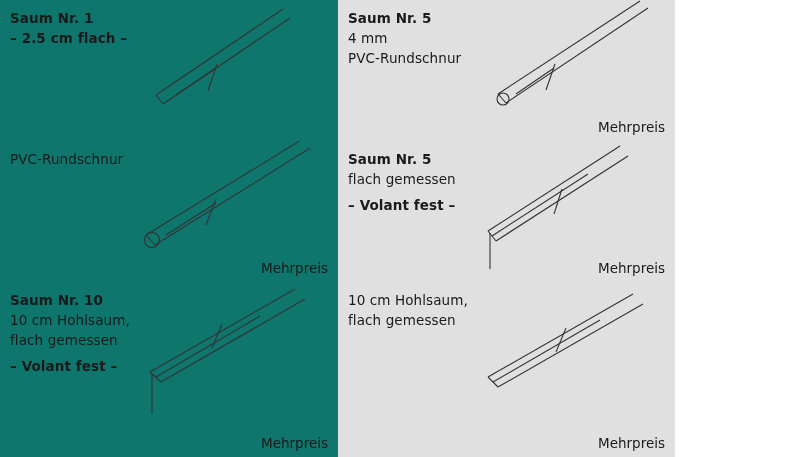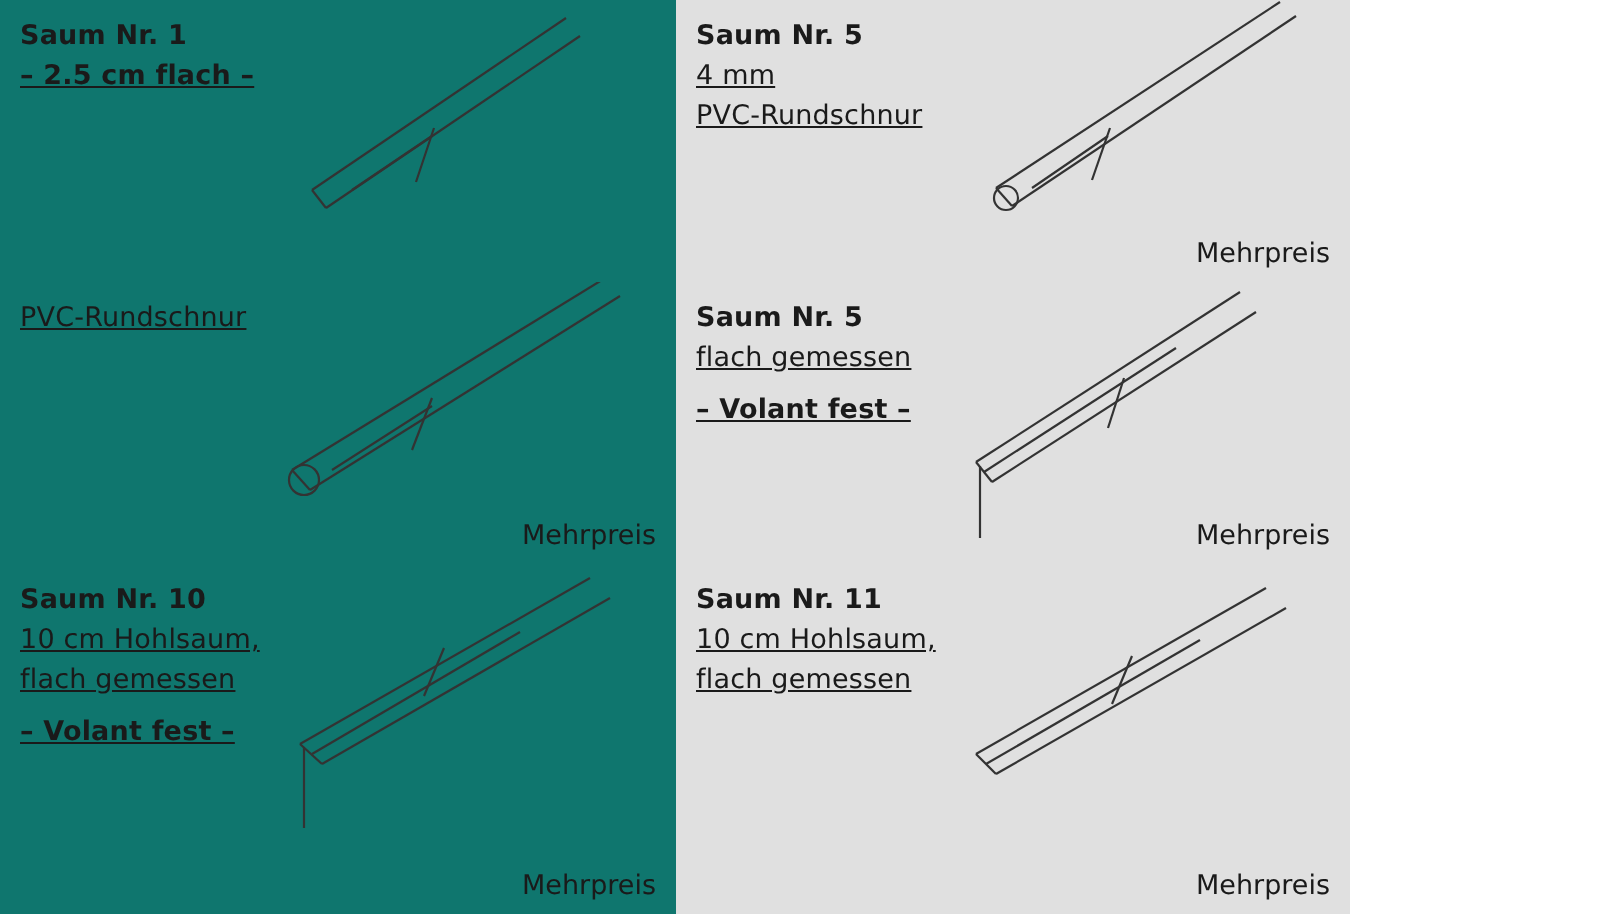--- a/index.html
+++ b/index.html
@@ -11,21 +11,21 @@
   }
   #outside{
     position:absolute;left:675px;top:0;width:125px;height:457px;background:#ffffff;
   }
   .cell{position:absolute;overflow:hidden;}
   .cell.shade{background:#e0e0e0;}
   .title{
     font-weight:bold;font-size:13.5px;color:#1a1a1a;letter-spacing:.1px;
   }
   .line{
-    font-size:13.5px;color:#1a1a1a;letter-spacing:.1px;text-decoration:underline;
+    font-size:13.5px;color:#1a1a1a;letter-spacing:.1px;
   }
   .bold{font-weight:bold;}
   .txt{position:absolute;left:10px;top:8px;line-height:20px;}
   .mehr{
     position:absolute;font-weight:normal;font-size:13.5px;color:#1a1a1a;
     right:10px;bottom:6px;
   }
   .art{position:absolute;left:0;top:0;width:100%;height:100%;pointer-events:none;}
 </style>
 </head>
@@ -119,21 +119,20 @@
         <line x1="156" y1="95" x2="260" y2="34"></line>
         <line x1="212" y1="66" x2="222" y2="42"></line>
         <line x1="152" y1="92" x2="152" y2="132"></line>
       </g>
     </svg>
     <div class="mehr">Mehrpreis</div>
   </div>
 
   <div class="cell shade" style="left:338px;top:282px;width:337px;height:175px;">
     <div class="txt">
-      <div class="title">Saum Nr. 11</div>
       <div class="line">10 cm Hohlsaum,</div>
       <div class="line">flach gemessen</div>
     </div>
     <svg class="art" viewBox="0 0 337 175">
       <g fill="none" stroke="#333333" stroke-width="1.1">
         <line x1="160" y1="105" x2="305" y2="22"></line>
         <line x1="150" y1="95" x2="295" y2="12"></line>
         <path d="M160 105 L150 95"></path>
         <line x1="155" y1="100" x2="262" y2="38"></line>
         <line x1="218" y1="70" x2="228" y2="46"></line>

